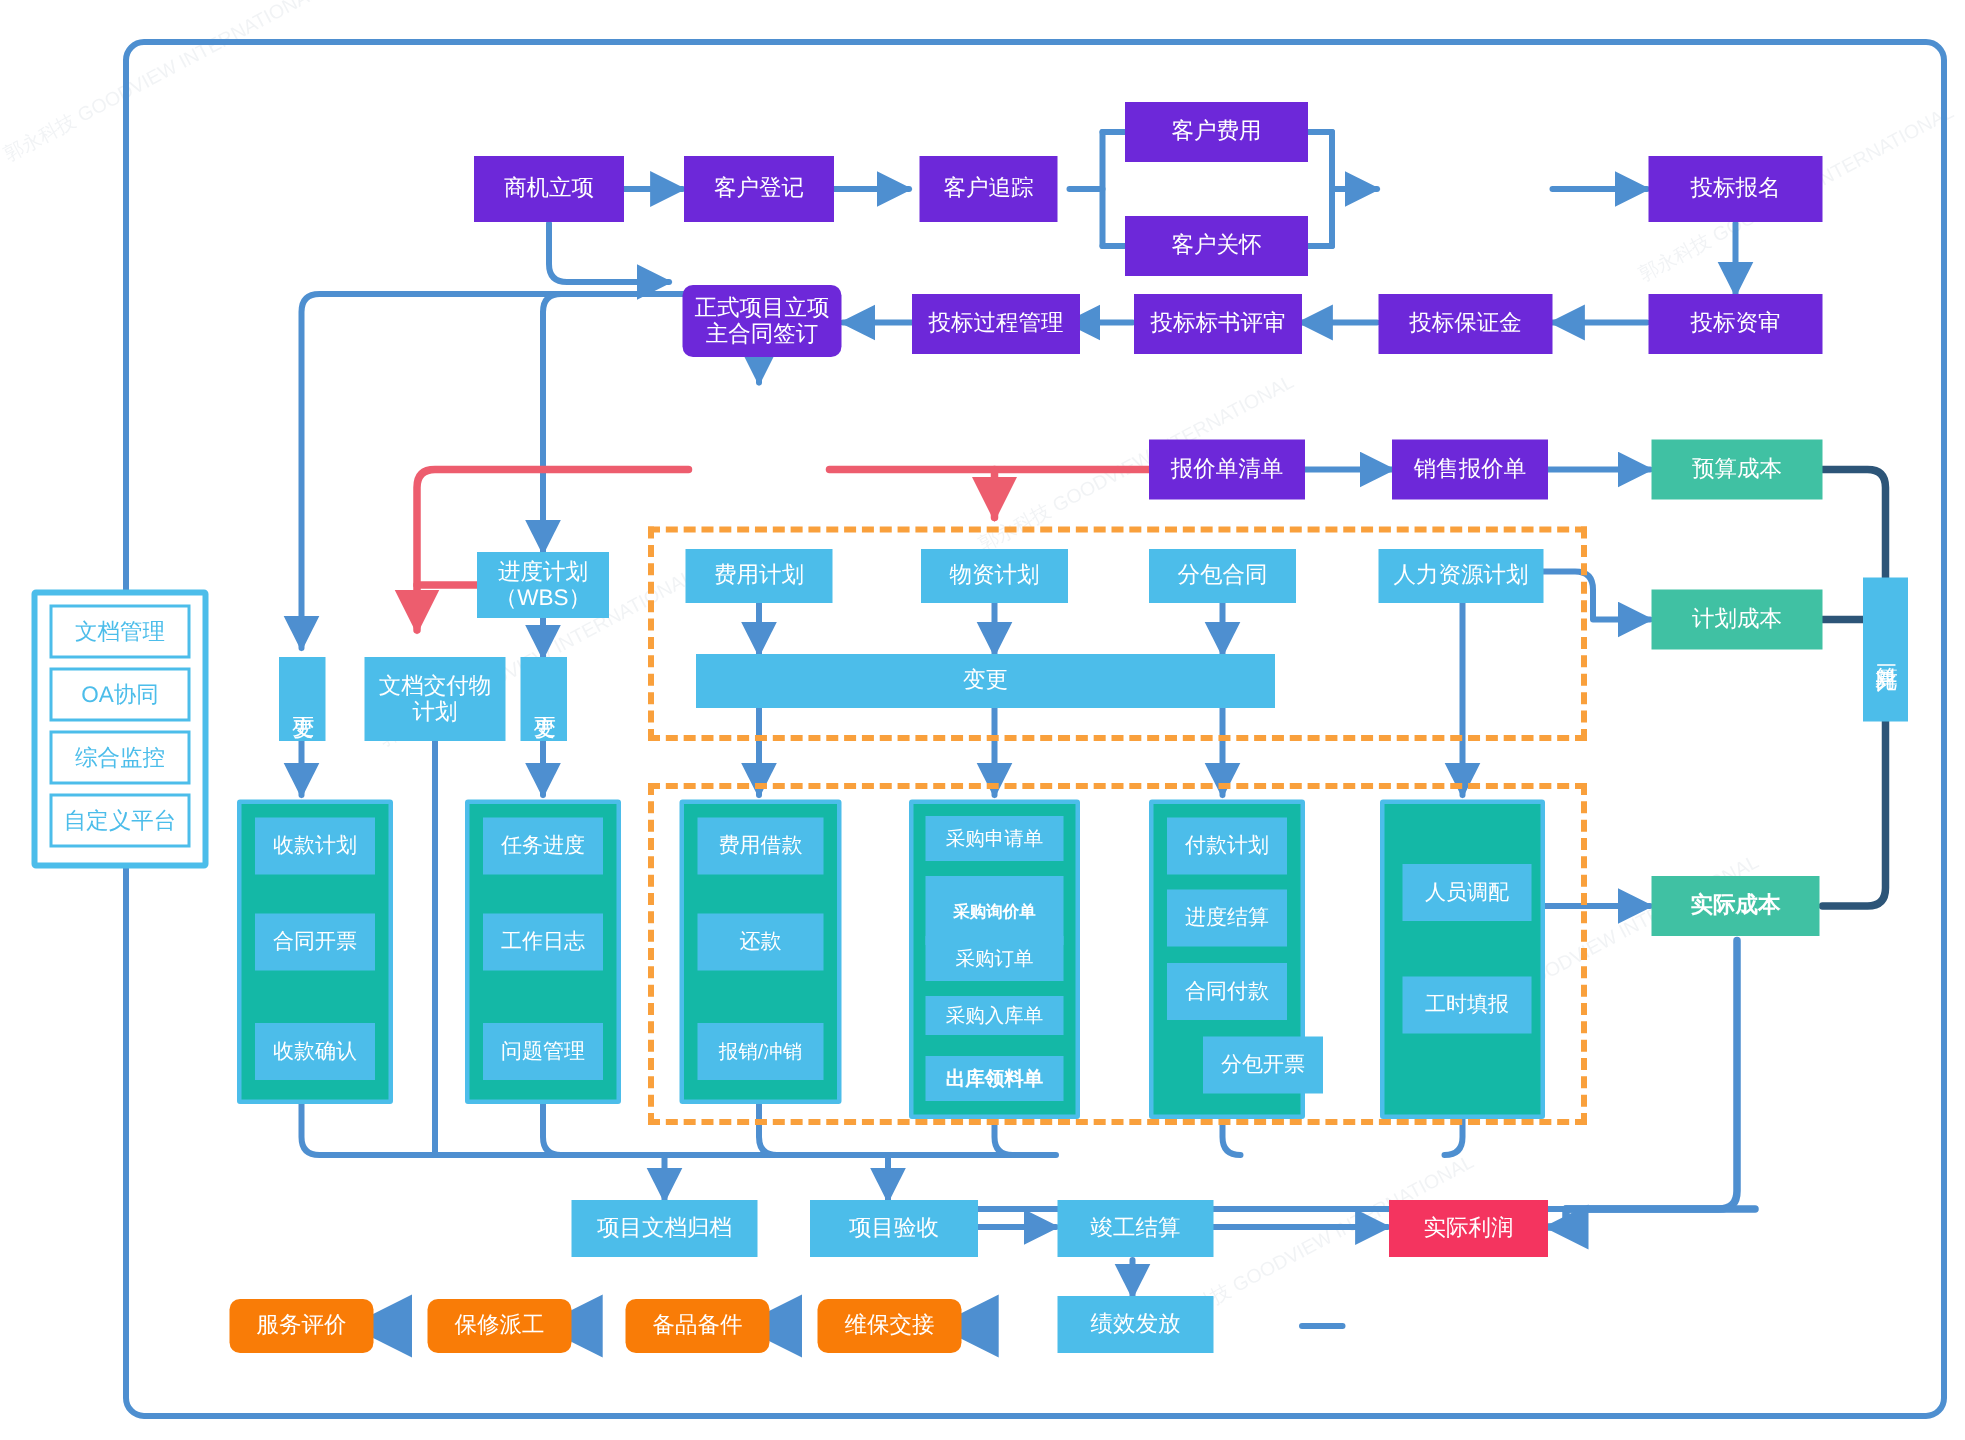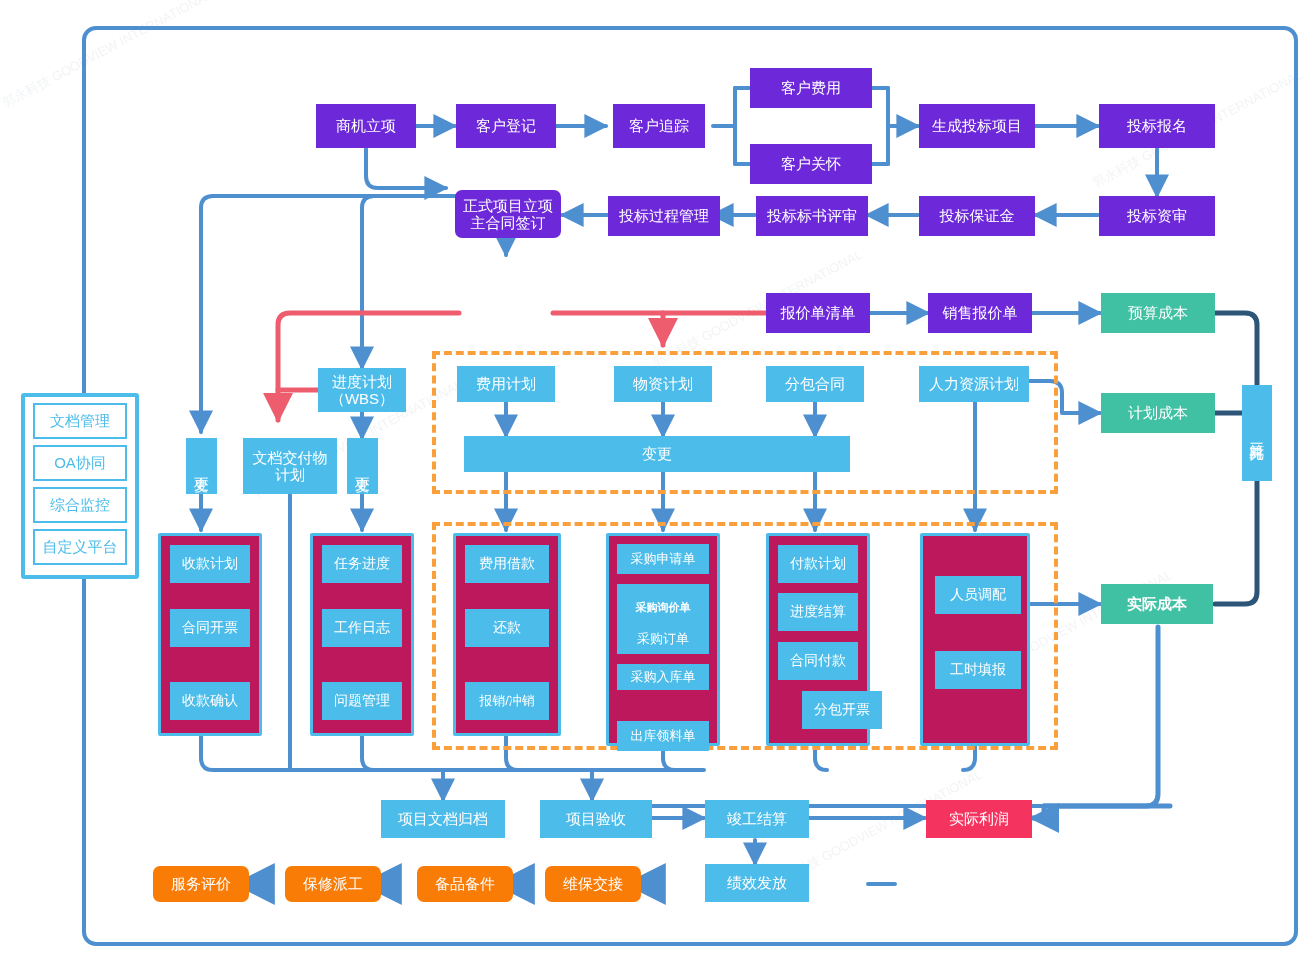--- a/index.html
+++ b/index.html
@@ -15,21 +15,21 @@
   .orange{background:#F97C07;font-size:15px;}
   .pink{background:#F4345F;font-size:15px;}
   .rounded{border-radius:7px;}
   .vert{writing-mode:vertical-rl;text-orientation:upright;letter-spacing:1px;}
   .panel{position:absolute;box-sizing:border-box;border:4px solid #4CBDEA;
          background:#ffffff;border-radius:3px;}
   .panel-item{position:absolute;display:flex;align-items:center;justify-content:center;
         box-sizing:border-box;text-align:center;}
   .white-item{background:#ffffff;border:2px solid #4CBDEA;color:#4CBDEA;font-size:15px;}
   .stackbox{position:absolute;box-sizing:border-box;border:3px solid #4CBDEA;
-            background:#be185d;border-radius:2px;padding-left:40px;}
+            background:#14b8a6;border-radius:2px;padding-left:40px;}
   .chip{position:absolute;display:flex;align-items:center;justify-content:center;
         background:#4CBDEA;color:#fff;font-size:14px;text-align:center;box-sizing:border-box;}
   .dashbox{position:absolute;box-sizing:border-box;border:4px dashed #F9A03C;}
   .circ{position:absolute;border-radius:50%;background:#ED5D6E;color:#fff;
         display:flex;flex-direction:column;align-items:center;justify-content:center;
         font-size:14px;line-height:1.45;}
   .circ .slash{position:absolute;left:11px;top:50%;width:76px;height:2px;background:#fff;
         transform:rotate(-18deg);}
   .circ span{position:relative;z-index:2;}
   .wm{position:absolute;color:rgba(120,140,160,0.10);font-size:13px;
@@ -189,23 +189,20 @@
   </div>
   <div class="node blue" style="left:613px;top:104px;width:92px;height:44px;">
     <span>客户追踪</span>
   </div>
   <div class="node blue" style="left:750px;top:68px;width:122px;height:40px;">
     <span>客户费用</span>
   </div>
   <div class="node blue" style="left:750px;top:144px;width:122px;height:40px;">
     <span>客户关怀</span>
   </div>
-  <div class="node blue" style="left:919px;top:104px;width:116px;height:44px;">
-    <span>生成投标项目</span>
-  </div>
   <div class="node blue" style="left:1099px;top:104px;width:116px;height:44px;">
     <span>投标报名</span>
   </div>
 
   <div class="node blue" style="left:1099px;top:196px;width:116px;height:40px;">
     <span>投标资审</span>
   </div>
   <div class="node blue" style="left:919px;top:196px;width:116px;height:40px;">
     <span>投标保证金</span>
   </div>
@@ -317,21 +314,21 @@
     </div>
     <div class="chip" style="left:8px;top:48px;width:92px;height:46px;font-size:11px;font-weight:bold;">
       <span>采购询价单</span>
     </div>
     <div class="chip" style="left:8px;top:88px;width:92px;height:30px;font-size:13px;">
       <span>采购订单</span>
     </div>
     <div class="chip" style="left:8px;top:128px;width:92px;height:26px;font-size:13px;">
       <span>采购入库单</span>
     </div>
-    <div class="chip" style="left:8px;top:185px;width:92px;height:30px;font-size:13px;">
+    <div class="chip" style="left:8px;top:168px;width:92px;height:30px;font-size:13px;font-weight:bold;">
       <span>出库领料单</span>
     </div>
   </div>
 
   <div class="stackbox" style="left:766px;top:533px;width:104px;height:213px;">
     <div class="chip" style="left:9px;top:9px;width:80px;height:38px;">
       <span>付款计划</span>
     </div>
     <div class="chip" style="left:9px;top:57px;width:80px;height:38px;">
       <span>进度结算</span>

